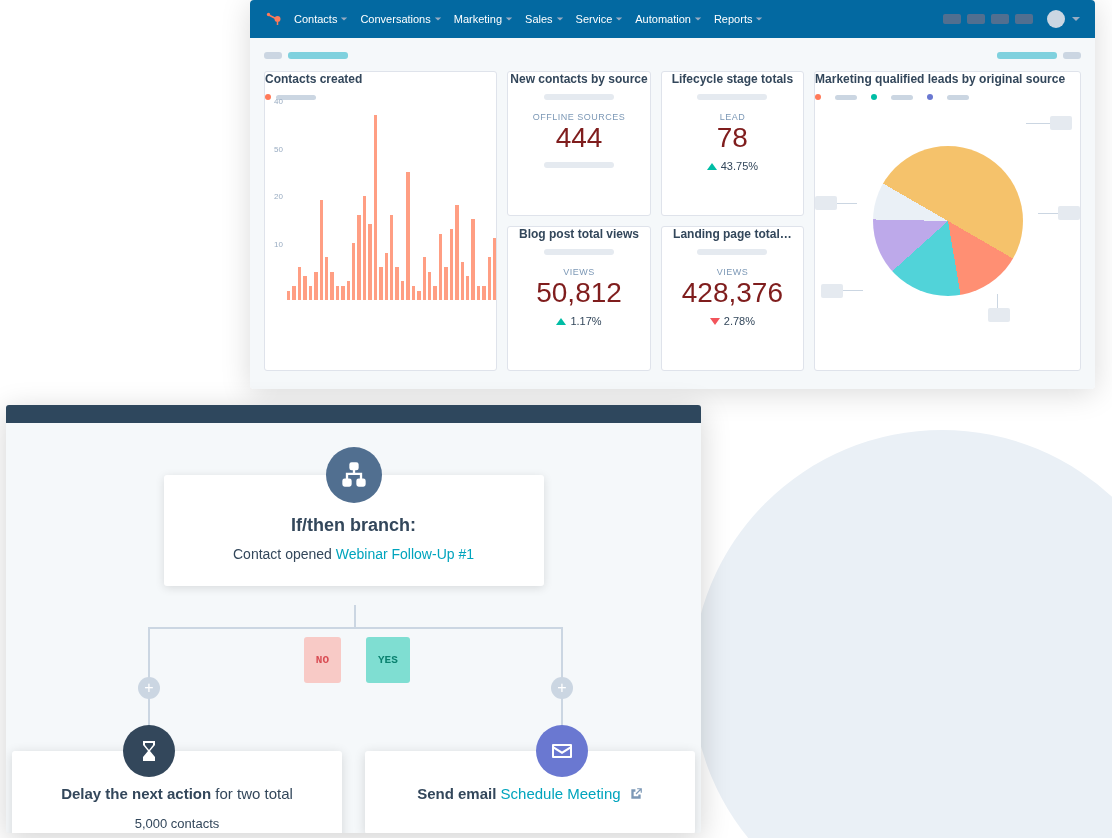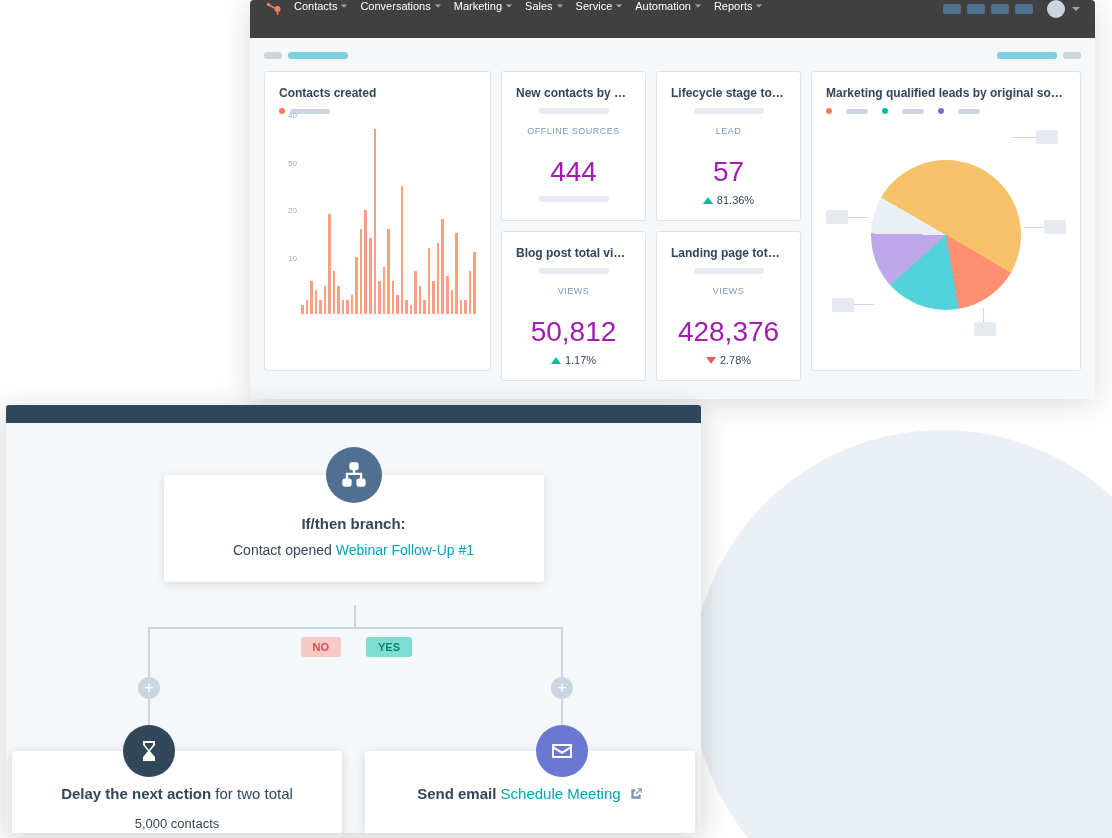--- a/index.html
+++ b/index.html
@@ -28,23 +28,23 @@
     top: 0;
     width: 845px;
     background: #fff;
     box-shadow: 0 4px 30px rgba(0,0,0,0.15);
     border-radius: 4px;
     overflow: hidden;
     z-index: 1;
   }
   .topnav {
     height: 38px;
-    background: #404040;
+    background: #0369a1;
     display: flex;
-    align-items: flex-start;
+    align-items: center;
     padding: 0 14px;
     gap: 12px;
     color: #fff;
     font-size: 11px;
   }
   .hub-logo {
     width: 18px;
     height: 18px;
     color: #ff7a59;
   }
@@ -89,29 +89,28 @@
   .skeleton-row { display: flex; gap: 6px; margin-bottom: 12px; align-items: center; }
   .sk { background: #cbd6e2; border-radius: 3px; height: 7px; }
   .sk.teal { background: #7fd1de; }
   .sk.sm { width: 18px; }
   .sk.md { width: 60px; }
   .cards-grid { display: flex; gap: 10px; }
   .card {
     background: #fff;
     border: 1px solid #dfe3eb;
     border-radius: 3px;
-    padding: 14px;
   }
   .card-title { font-size: 12px; font-weight: 600; color: #33475b; margin-bottom: 8px; white-space: nowrap; overflow: hidden; text-overflow: ellipsis; }
   .col-left { width: 236px; height: 300px; }
   .col-mid { width: 145px; display: flex; flex-direction: column; gap: 10px; }
   .col-mid .card { flex: 1; text-align: center; }
   .col-right { width: 270px; height: 300px; }
   .metric-label { font-size: 9px; color: #7c98b6; letter-spacing: 0.5px; margin-top: 12px; }
-  .metric-value { font-size: 28px; color: #a21caf; font-weight: 400; margin-top: 20px; }
+  .metric-value { font-size: 28px; color: #7f1d1d; font-weight: 400; margin-top: 0; }
   .metric-change { font-size: 11px; color: #33475b; margin-top: 6px; display:flex; align-items:center; justify-content:center; gap:4px;}
   .tri-up { width:0;height:0;border-left:5px solid transparent;border-right:5px solid transparent;border-bottom:7px solid #00bda5; }
   .tri-down { width:0;height:0;border-left:5px solid transparent;border-right:5px solid transparent;border-top:7px solid #f2545b; }
   .sk-line { width: 70px; height: 6px; background: #e5eaf0; border-radius: 3px; margin: 8px auto 0; }
   
   .barchart { position: relative; height: 210px; margin-top: 10px; }
   .y-axis { position: absolute; left: 0; top: 0; bottom: 20px; width: 18px; font-size: 8px; color: #99acc2; }
   .y-tick { position: absolute; right: 0; transform: translateY(-50%); }
   .bars { position: absolute; left: 22px; right: 0; top: 0; bottom: 20px; display: flex; align-items: flex-end; gap: 2px; }
   .bar { flex: 1; background: #ff9e83; }
@@ -154,31 +153,31 @@
     left: 50%; top: 52px;
     transform: translateX(-50%);
     width: 380px;
     background: #fff;
     box-shadow: 0 2px 10px rgba(0,0,0,0.12);
     border-radius: 3px;
     padding: 40px 24px 24px;
     text-align: center;
     z-index: 2;
   }
-  .wf-branch-title { font-weight: 700; color: #33475b; font-size: 15px; margin-bottom: 10px; }
+  .wf-branch-title { font-weight: 700; color: #33475b; font-size: 18px; margin-bottom: 10px; }
   .wf-branch-text { font-size: 14px; color: #33475b; }
   .wf-link { color: #00a4bd; }
   
   .wf-vline-center { position:absolute; left:50%; top:182px; width:2px; height:22px; background:#cbd6e2; }
   .wf-hline { position:absolute; left:142px; right:138px; top:204px; height:2px; background:#cbd6e2; }
   .wf-vline-left { position:absolute; left:142px; top:204px; width:2px; height:66px; background:#cbd6e2; }
   .wf-vline-right { position:absolute; right:138px; top:204px; width:2px; height:66px; background:#cbd6e2; }
   .wf-vline-left2 { position:absolute; left:142px; top:270px; width:2px; height:56px; background:#cbd6e2; }
   .wf-vline-right2 { position:absolute; right:138px; top:270px; width:2px; height:56px; background:#cbd6e2; }
-  .wf-badge { position:absolute; top:214px; font-size:11px; font-weight:700; padding:4px 12px; border-radius:3px; z-index:3; }
+  .wf-badge { position:absolute; top:214px; font-size:11px; font-weight:700; padding:17px 12px; border-radius:3px; z-index:3;font-family:Liberation Mono, monospace; }
   .wf-badge-no { right: 360px; background:#f8cac6; color:#d94c53; }
   .wf-badge-yes { left: 360px; background:#7fded2; color:#0b8270; }
   .wf-plus { position:absolute; top:254px; width:22px; height:22px; border-radius:50%; background:#cbd6e2; color:#fff; display:flex;align-items:center;justify-content:center; font-size:16px; z-index:3; }
   .wf-plus.left { left:132px; }
   .wf-plus.right { right:128px; }
   .wf-result-icon { position:absolute; top:302px; width:52px; height:52px; border-radius:50%; display:flex;align-items:center;justify-content:center; z-index:3; }
   .wf-result-icon.left { left:117px; background:#33475b; }
   .wf-result-icon.right { right:113px; background:#6a78d1; }
   .wf-result-icon svg { width:24px; height:24px; color:#fff; }
   .wf-result-card {
@@ -352,24 +351,24 @@
               <span>1.17%</span>
             </div>
         </div>
       </div>
 
       <div class="col-mid">
         <div class="card">
           <div class="card-title">Lifecycle stage totals</div>
           <div class="sk-line"></div>
           <div class="metric-label">LEAD</div>
-          <div class="metric-value">57</div>
+          <div class="metric-value">78</div>
           <div class="metric-change">
               <span class="tri-up"></span>
-              <span>81.36%</span>
+              <span>43.75%</span>
             </div>
         </div>
         <div class="card">
           <div class="card-title">Landing page total…</div>
           <div class="sk-line"></div>
           <div class="metric-label">VIEWS</div>
           <div class="metric-value">428,376</div>
           <div class="metric-change">
               <span class="tri-down"></span>
               <span>2.78%</span>

